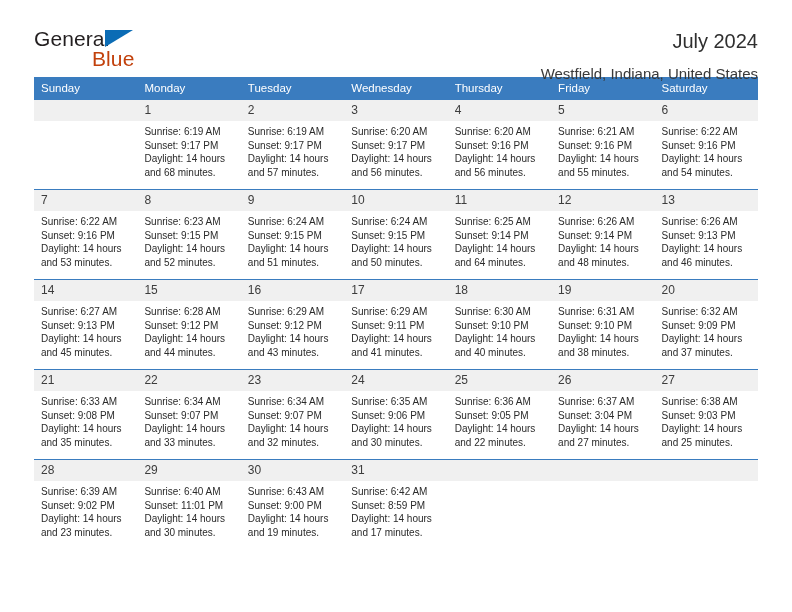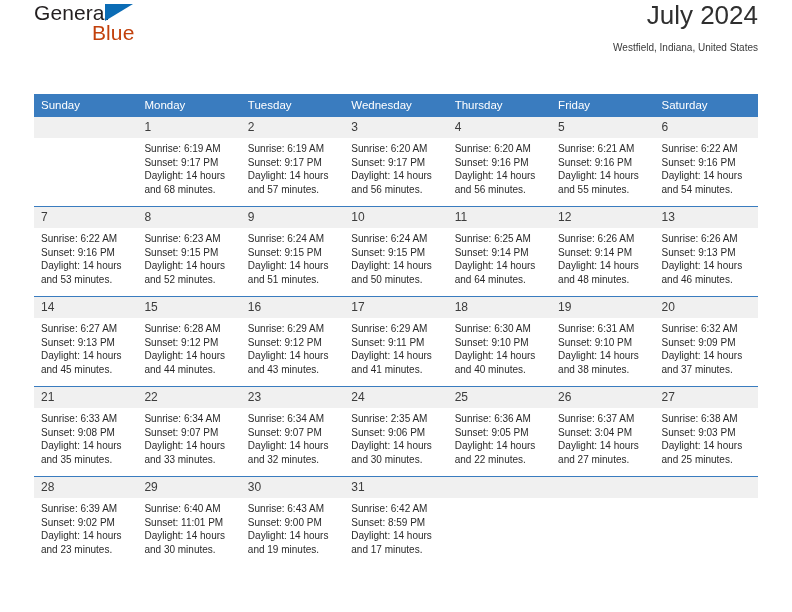--- a/index.html
+++ b/index.html
@@ -20,20 +20,21 @@
     height: 612px;
     box-sizing: border-box;
     padding: 0 34px;
   }
 
   
   .topbar {
     display: flex;
     align-items: flex-start;
     justify-content: space-between;
+    padding-top: 26px;
     height: 74px;
     box-sizing: border-box;
   }
   .logo {
     position: relative;
     width: 130px;
     height: 48px;
     line-height: 1;
     user-select: none;
   }
@@ -60,41 +61,41 @@
     top: 22px;
     font-size: 21px;
     color: #c2410c;
     letter-spacing: 0.1px;
   }
   .titles {
     text-align: right;
     padding-top: 0px;
   }
   .month-title {
-    font-size: 26px;
+    font-size: 20px;
     color: #2f2f2f;
     font-weight: normal;
     line-height: 30px;
     margin: 0;
     white-space: nowrap;
   }
   .location {
-    font-size: 10px;
+    font-size: 15px;
     color: #3a3a3a;
     line-height: 16px;
     margin-top: 10px;
     white-space: nowrap;
   }
 
   
   .calendar {
     width: 724px;
     border-collapse: collapse;
     table-layout: fixed;
-    margin-top: 20px;
+    margin-top: 3px;
   }
   .calendar th {
     background: #3a7cbf;
     color: #ffffff;
     font-size: 11.5px;
     font-weight: normal;
     text-align: left;
     padding: 5px 0 5px 7px;
     height: 11px;
     border: none;
@@ -434,21 +435,21 @@
                 <div>Sunset: 9:07 PM</div>
                 <div>Daylight: 14 hours</div>
                 <div>and 32 minutes.</div>
               </div>
             </div>
           </td>
           <td>
             <div class="cell">
               <div class="daynum">24</div>
               <div class="info">
-                <div>Sunrise: 2:35 AM</div>
+                <div>Sunrise: 6:35 AM</div>
                 <div>Sunset: 9:06 PM</div>
                 <div>Daylight: 14 hours</div>
                 <div>and 30 minutes.</div>
               </div>
             </div>
           </td>
           <td>
             <div class="cell">
               <div class="daynum">25</div>
               <div class="info">

